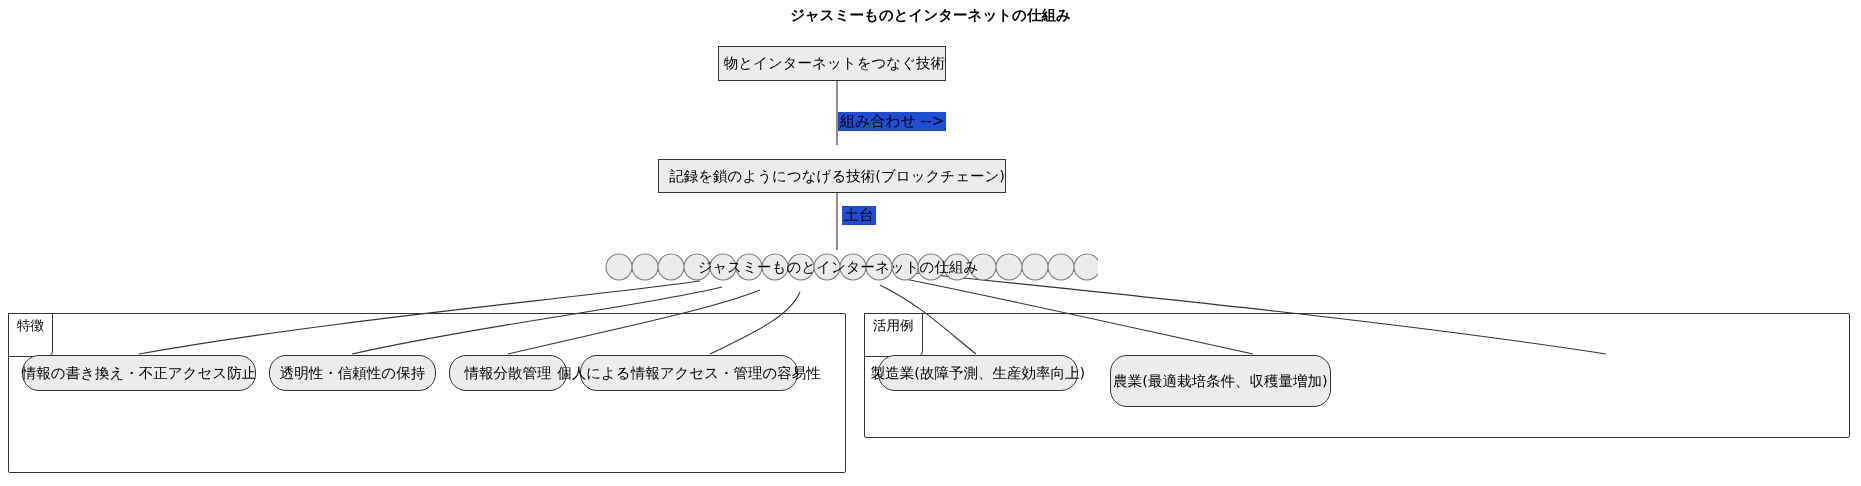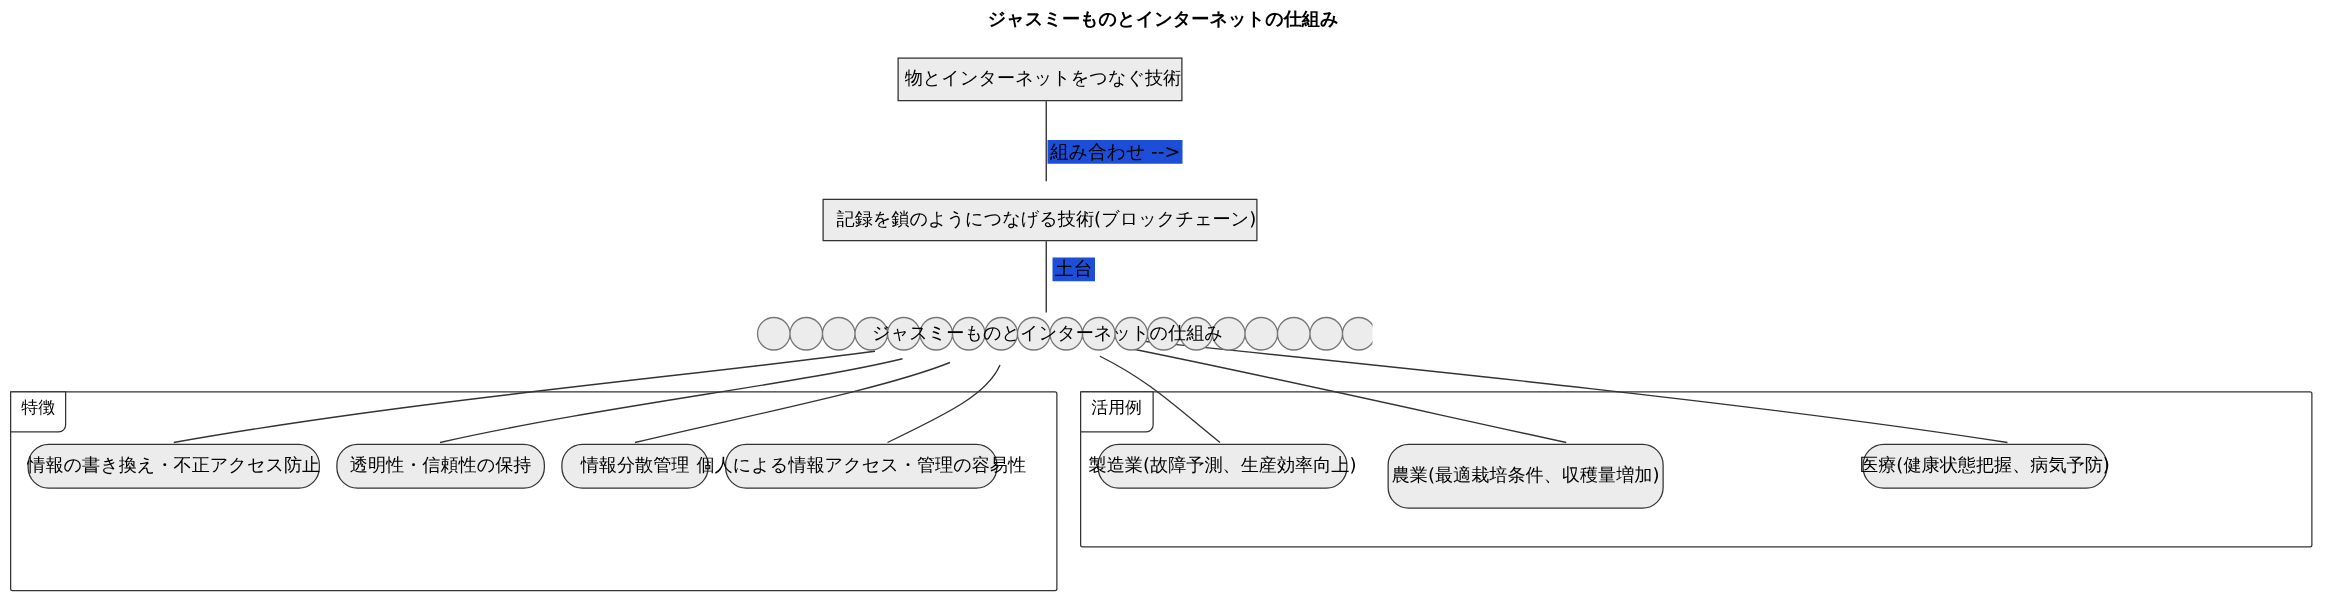--- a/index.html
+++ b/index.html
@@ -93,21 +93,21 @@
     position: absolute;
     border: 1px solid #333333;
     background: transparent;
     box-sizing: border-box;
     border-radius: 2px;
   }
   .subgraph-title {
     position: absolute;
     top: -1px;
     left: -1px;
-    padding: 3px 8px 10px 8px;
+    padding: 3px 8px 21px 8px;
     border: 1px solid #333333;
     background: #ffffff;
     font-size: 13.5px;
     color: #000000;
     border-radius: 0 0 6px 0;
     box-sizing: border-box;
     white-space: nowrap;
   }
 
   
@@ -253,17 +253,14 @@
   </div>
 
   <div class="leaf" style="left:878px; top:355px; width:200px; height:36px;">
     <span class="node-text">製造業(故障予測、生産効率向上)</span>
   </div>
 
   <div class="leaf" style="left:1110px; top:355px; width:221px; height:52px;">
     <span class="node-text">農業(最適栽培条件、収穫量増加)</span>
   </div>
 
-  <div class="leaf" style="left:1490px; top:355px; width:196px; height:36px;">
-    <span class="node-text">医療(健康状態把握、病気予防)</span>
-  </div>
 
 </div>
 
 </body></html>

